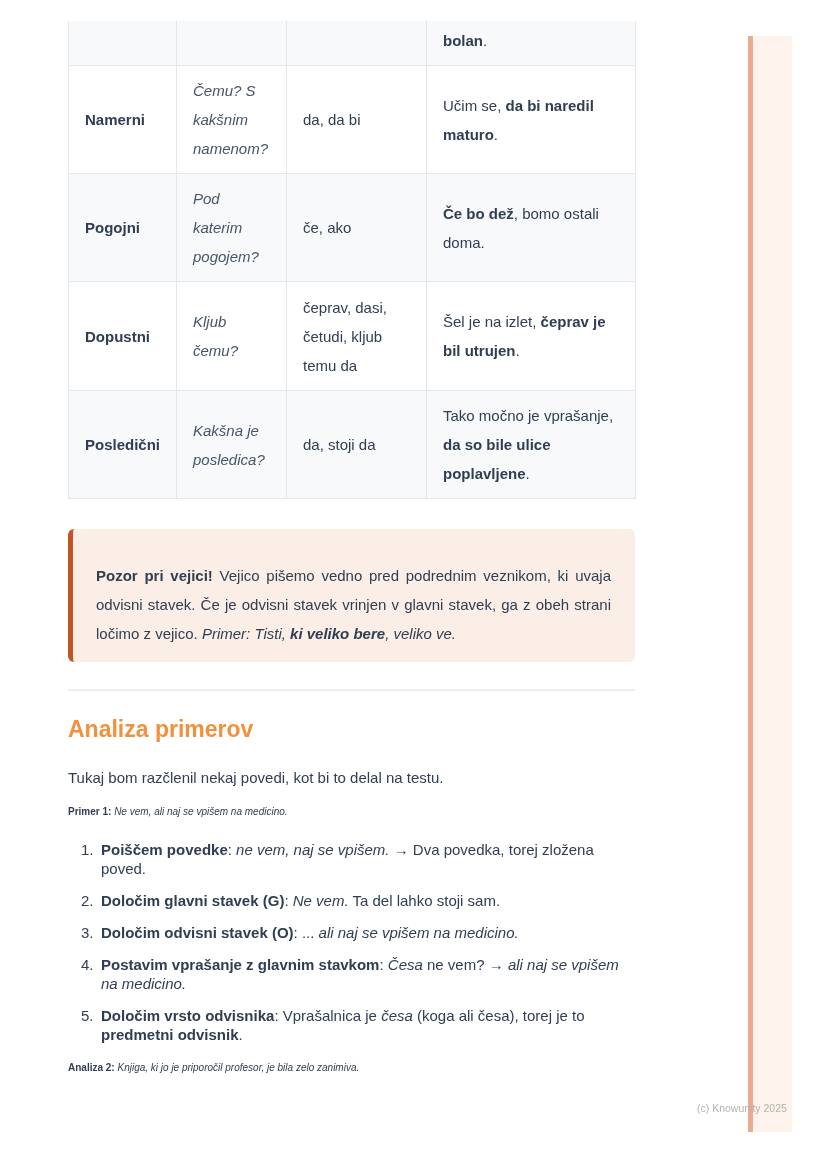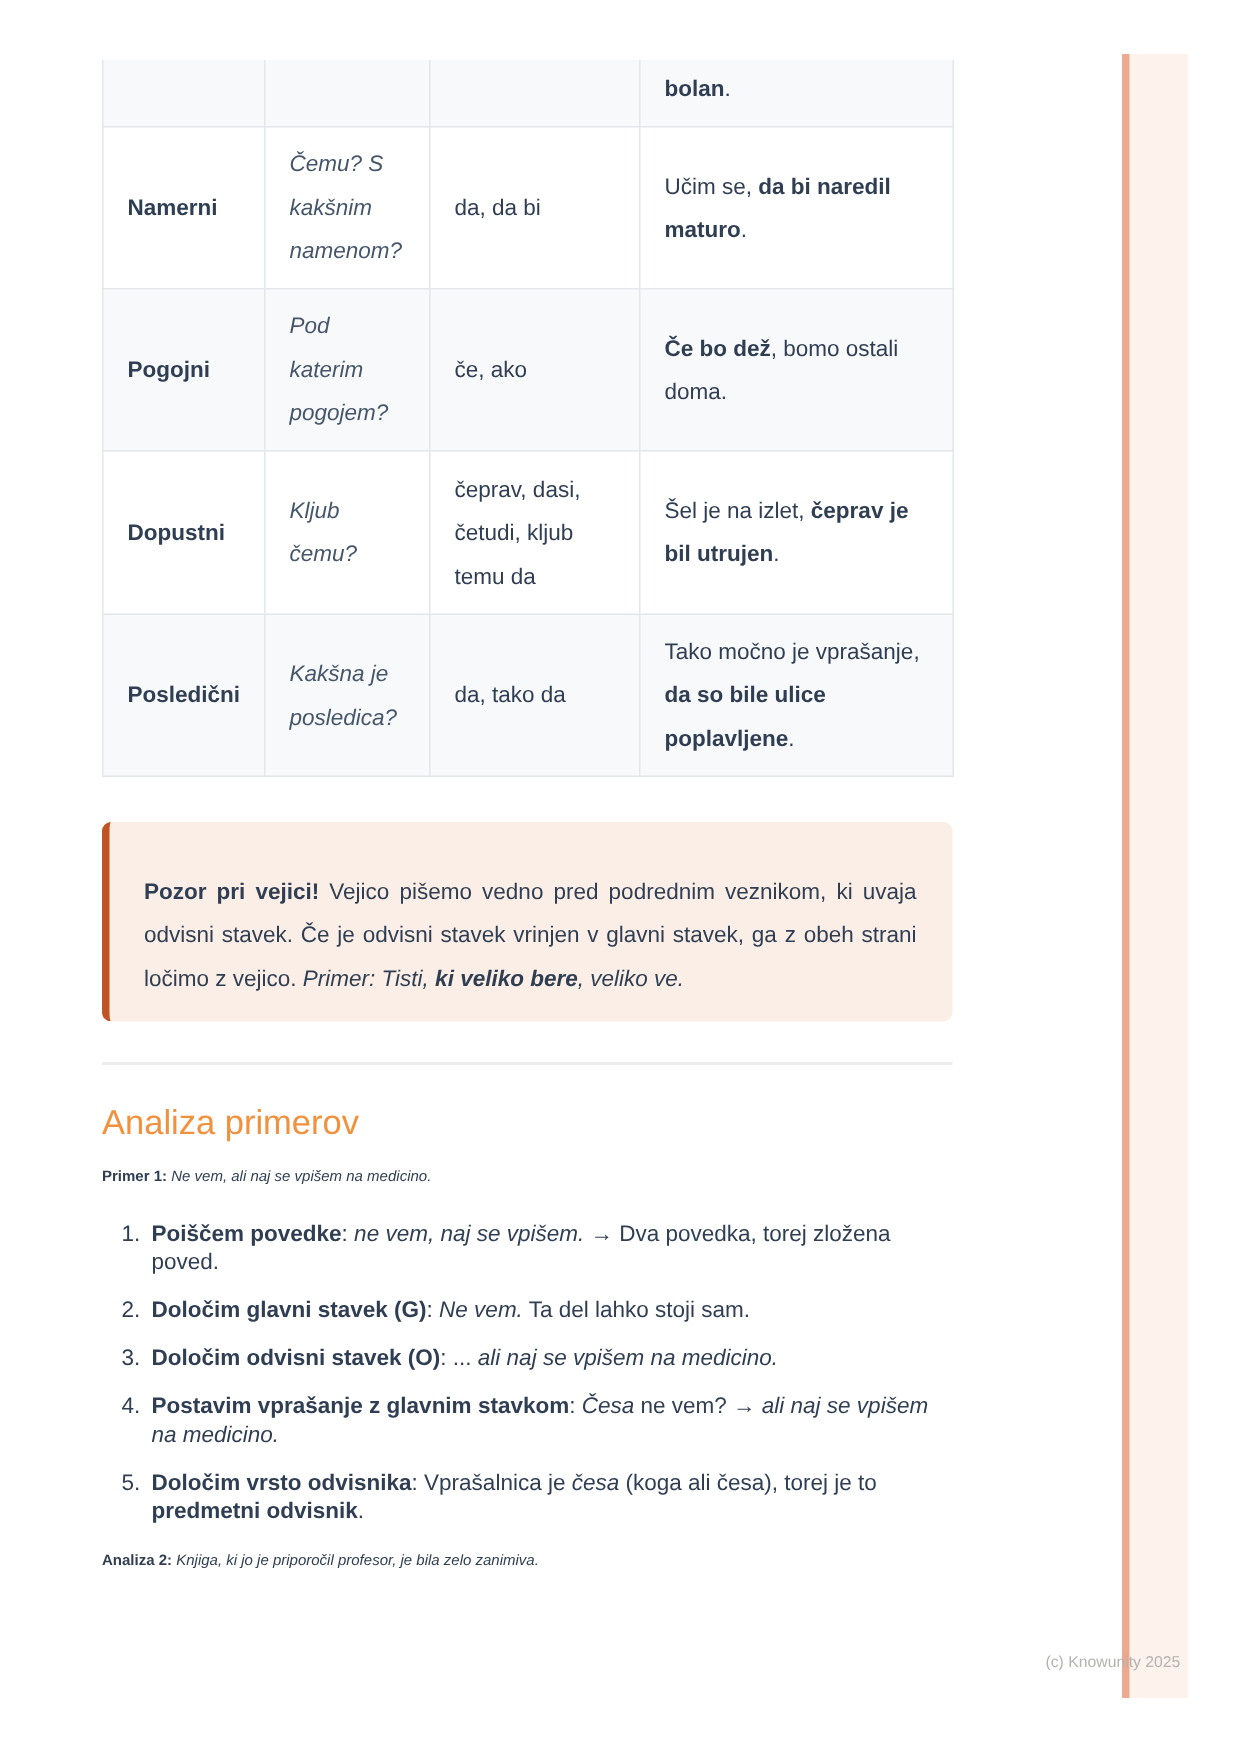--- a/index.html
+++ b/index.html
@@ -21,21 +21,21 @@
     width:44px; height:1096px;
     background:#fdf2ec;
     border-left:5px solid #ecab90;
   }
   .watermark {
     position:absolute; left:697px; top:1102px;
     font-size:10.5px; color:#b5b2af; z-index:5;
     white-space:nowrap;
   }
 
-  .content { position:absolute; left:68px; top:40px; width:567px; }
+  .content { position:absolute; left:68px; top:21px; width:567px; }
 
   
   table.gram {
     width:567px; border-collapse:collapse; table-layout:fixed;
     font-size:15px;
   }
   table.gram td {
     border:1px solid #e3e6ea;
     vertical-align:middle;
     padding:10px 16px;
@@ -60,21 +60,21 @@
     text-align:justify;
   }
 
   .divider {
     border:none; border-top:2px solid #ededed;
     margin-top:27px;
   }
 
   h2.section-title {
     margin-top:25px;
-    font-size:23px; font-weight:400;
+    font-size:23px; font-weight:700;
     color:#f2913d;
   }
   p.intro { margin-top:24px; font-size:15px; line-height:22px; }
 
   p.primer-label { margin-top:12px; font-size:10px; line-height:22px; }
 
   .olist { margin-top:17px; counter-reset:li; }
   .oli {
     position:relative; padding-left:33px; margin-bottom:13px;
     font-size:15px; line-height:19px;
@@ -121,34 +121,35 @@
         </tr>
         <tr class="r4">
           <td class="c-type">Dopustni</td>
           <td class="c-question">Kljub čemu?</td>
           <td class="c-conj">čeprav, dasi, četudi, kljub temu da</td>
           <td class="c-example"><span>Šel je na izlet, </span><span class="b">čeprav je bil utrujen</span><span>.</span></td>
         </tr>
         <tr class="r5">
           <td class="c-type">Posledični</td>
           <td class="c-question">Kakšna je posledica?</td>
-          <td class="c-conj">da, tako da</td>
+          <td class="c-conj">da, stoji da</td>
           <td class="c-example"><span>Tako močno je vprašanje, </span><span class="b">da so bile ulice poplavljene</span><span>.</span></td>
         </tr>
       </tbody>
     </table>
 
     <div class="warning">
       <p><span class="b">Pozor pri vejici!</span><span> Vejico pišemo vedno pred podrednim veznikom, ki uvaja odvisni stavek. Če je odvisni stavek vrinjen v glavni stavek, ga z obeh strani ločimo z vejico. </span><span class="i">Primer: Tisti, </span><span class="b i">ki veliko bere</span><span class="i">, veliko ve.</span></p>
     </div>
 
     <hr class="divider">
 
     <h2 class="section-title">Analiza primerov</h2>
 
+    <p class="intro">Tukaj bom razčlenil nekaj povedi, kot bi to delal na testu.</p>
 
     <p class="primer-label"><span class="b">Primer 1:</span><span class="i"> Ne vem, ali naj se vpišem na medicino.</span></p>
 
     <div class="olist">
       <div class="oli"><span class="b">Poiščem povedke</span><span>: </span><span class="i">ne vem, naj se vpišem.</span><span> → Dva povedka, torej zložena poved.</span></div>
       <div class="oli"><span class="b">Določim glavni stavek (G)</span><span>: </span><span class="i">Ne vem.</span><span> Ta del lahko stoji sam.</span></div>
       <div class="oli"><span class="b">Določim odvisni stavek (O)</span><span>: ... </span><span class="i">ali naj se vpišem na medicino.</span></div>
       <div class="oli"><span class="b">Postavim vprašanje z glavnim stavkom</span><span>: </span><span class="i">Česa</span><span> ne vem? → </span><span class="i">ali naj se vpišem na medicino.</span></div>
       <div class="oli"><span class="b">Določim vrsto odvisnika</span><span>: Vprašalnica je </span><span class="i">česa</span><span> (koga ali česa), torej je to </span><span class="b">predmetni odvisnik</span><span>.</span></div>
     </div>

